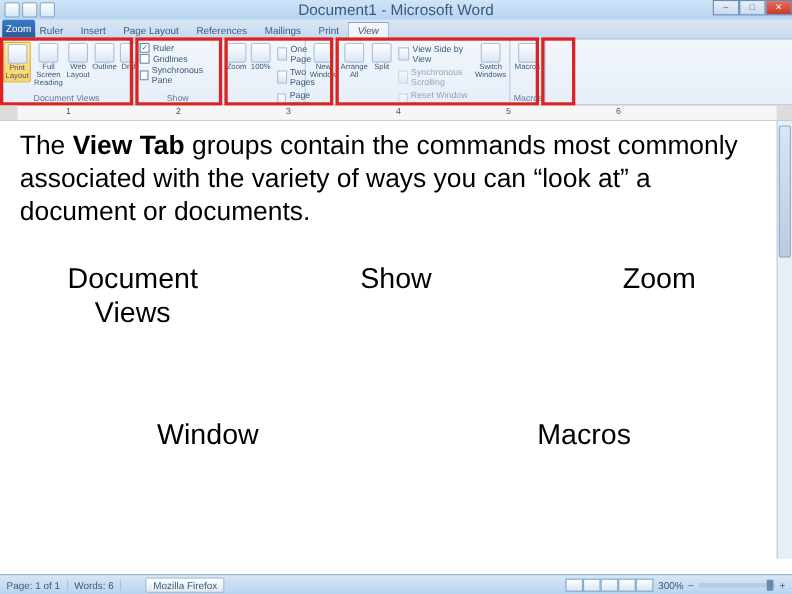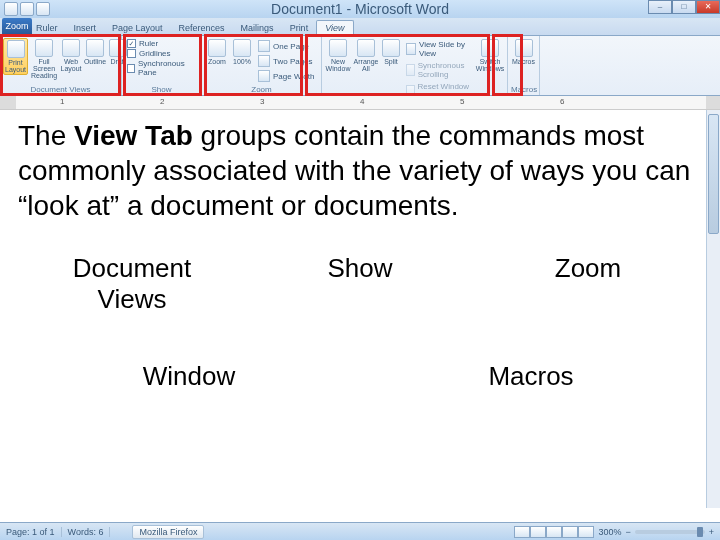--- a/index.html
+++ b/index.html
@@ -61,23 +61,23 @@
   .smallrow { display:flex; align-items:center; gap:3px; font-size:8px; color:#3a5a7a; padding:1px;}
   .smallrow .sico { width:12px; height:12px; background:linear-gradient(#fff,#d8e6f4); border:1px solid #a8c0d8;}
   
   .redbox { position:absolute; border:3px solid #d22; pointer-events:none; }
   
   .ruler { height:14px; background:#f6f6f6; border-bottom:1px solid #ccc; position:relative;}
   .ruler .shade { position:absolute; top:0; bottom:0; background:#dcdcdc;}
   .ruler .num { position:absolute; font-size:8px; color:#555; top:1px;}
   
   .docarea { position:relative; height: 398px; background:#fff; padding: 8px 18px;}
-  .bodytext { font-family: Arial, sans-serif; font-size:28px; color:#000; line-height:1.25; }
+  .bodytext { font-family: Arial, sans-serif; font-size:24px; color:#000; line-height:1.25; }
   .bodytext b { font-weight:bold; }
-  .groups-grid { display:grid; grid-template-columns: 1fr 1fr 1fr; margin-top:30px; font-family:Arial; font-size:26px; color:#000; text-align:center;}
+  .groups-grid { display:grid; grid-template-columns: 1fr 1fr 1fr; margin-top:30px; font-family:Arial; font-size:26px; color:#000; text-align:center;gap:34px;}
   .groups-grid .row2 { grid-column: 1 / span 3; display:grid; grid-template-columns: 1fr 1fr; margin-top:46px;}
   .vscroll { position:absolute; right:0; top:110px; width:14px; height:398px; background:#e8eef6; border-left:1px solid #b8cce0;}
   .vscroll .thumb { position:absolute; left:1px; right:1px; top:4px; height:120px; background:linear-gradient(#d8e6f4,#b8cce0); border:1px solid #8aa8c8; border-radius:2px;}
   
   .statusbar {
     position:absolute; bottom:0; left:0; right:0; height:18px;
     background:linear-gradient(#d8e6f4,#b8d4f0);
     border-top:1px solid #8aa8c8;
     display:flex; align-items:center; font-size:9px; color:#3a5a7a;
   }
@@ -158,21 +158,21 @@
           </label>
         <label class="chk">
             <span class="box"></span>
             <span>Synchronous Pane</span>
           </label>
       </div>
     </div>
     <div class="group-label">Show</div>
   </div>
 
-  <div class="group" style="width:120px">
+  <div class="group" style="width:76px">
     <div class="group-body">
       <div class="bigbtn" style="width:24px">
           <div class="ico"></div>
           <div class="lbl">Zoom</div>
         </div>
       <div class="bigbtn" style="width:22px">
           <div class="ico"></div>
           <div class="lbl">100%</div>
         </div>
       <div class="checkcol">

